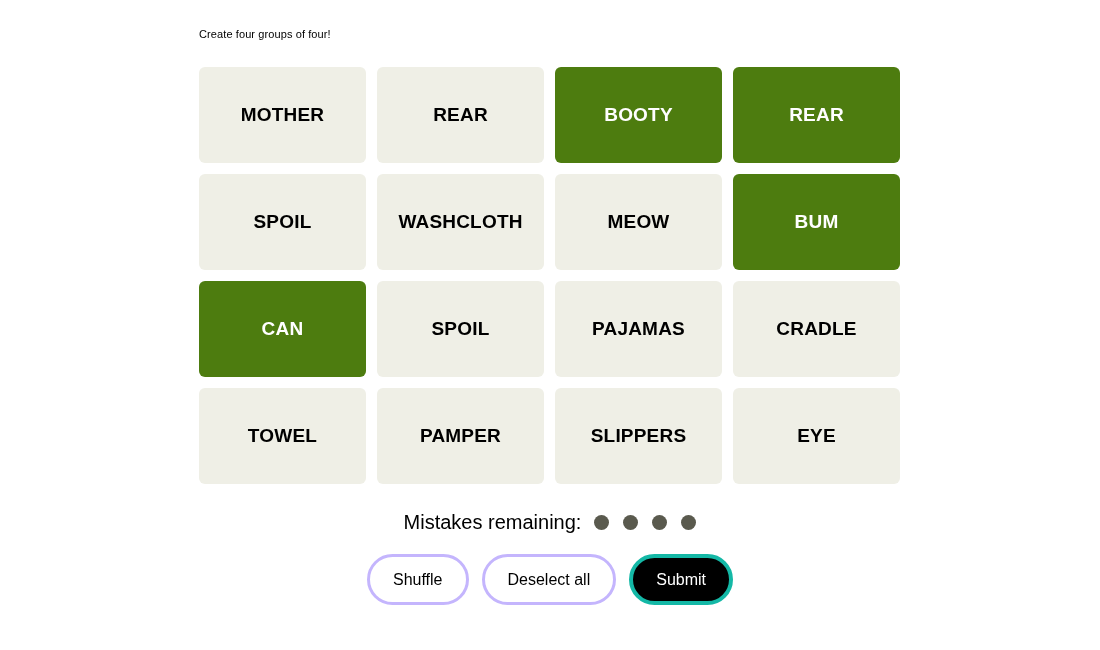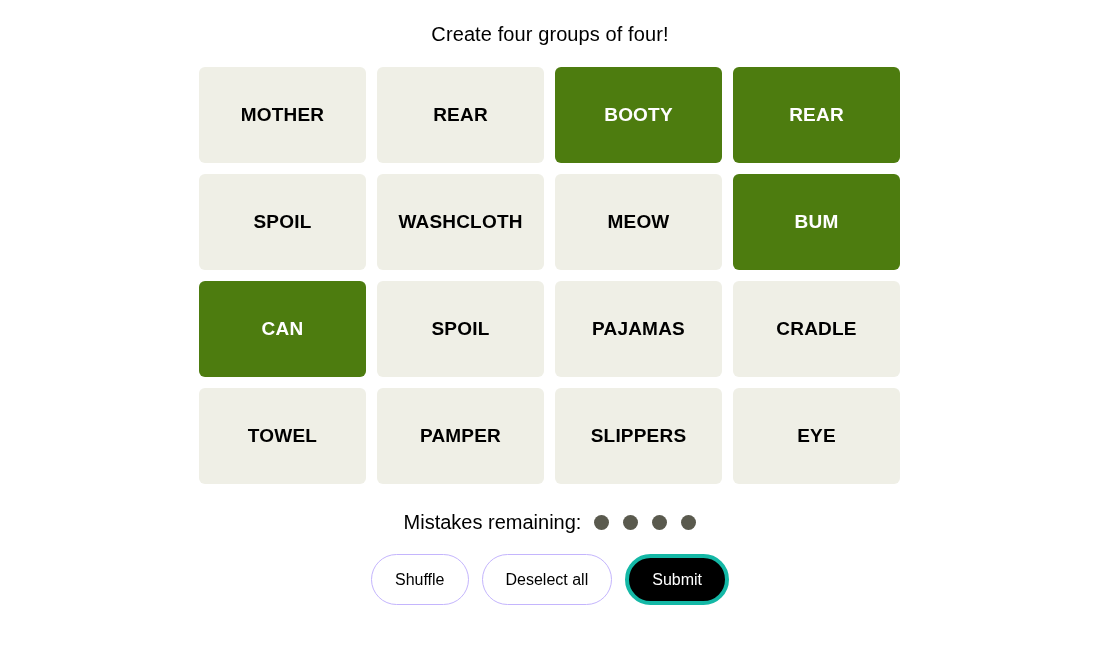--- a/index.html
+++ b/index.html
@@ -17,22 +17,22 @@
   }
 
   .game {
     width: 702px;
     margin: 0 auto;
     padding-top: 22px;
     box-sizing: content-box;
   }
 
   .title {
-    text-align: center;
-    font-size: 20px;
+    text-align: left;
+    font-size: 11px;
     font-weight: 400;
     line-height: 24px;
     color: #000;
     margin: 0 0 21px 0;
     letter-spacing: 0.1px;
   }
 
   .grid {
     display: grid;
     grid-template-columns: repeat(4, 167px);
@@ -107,21 +107,21 @@
     align-items: center;
     justify-content: center;
     padding: 0 23px;
     cursor: pointer;
     box-sizing: border-box;
     white-space: nowrap;
   }
   .btn-outline {
     background: #ffffff;
     color: #000000;
-    border: 1px solid #c4b5fd;
+    border: 3px solid #c4b5fd;
   }
   .btn-filled {
     background: #000000;
     color: #ffffff;
     border: 4px solid #14b8a6;
     font-weight: 400;
   }
 </style>
 </head>
 <body>

